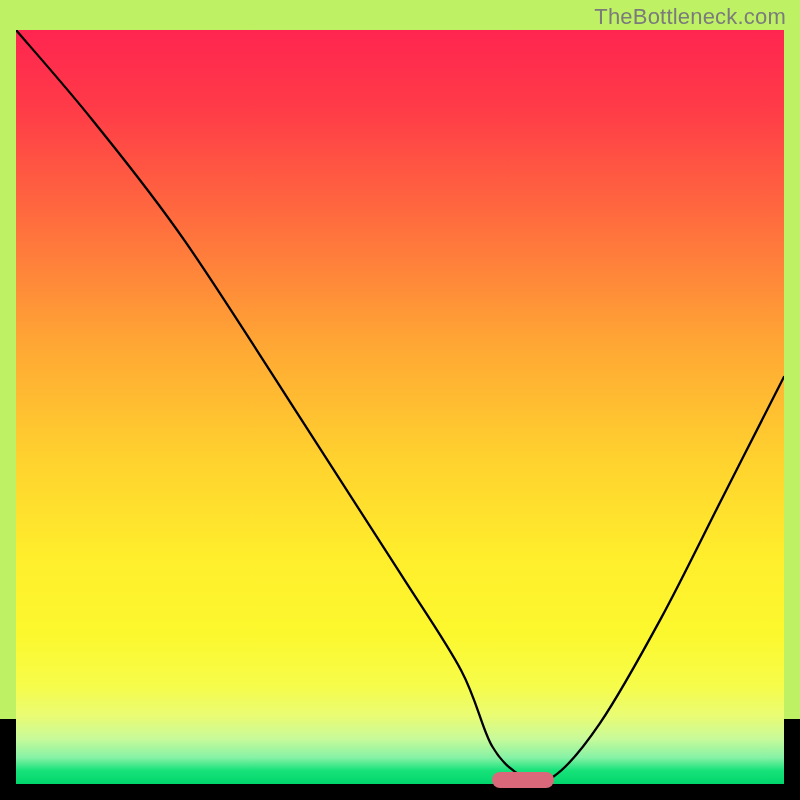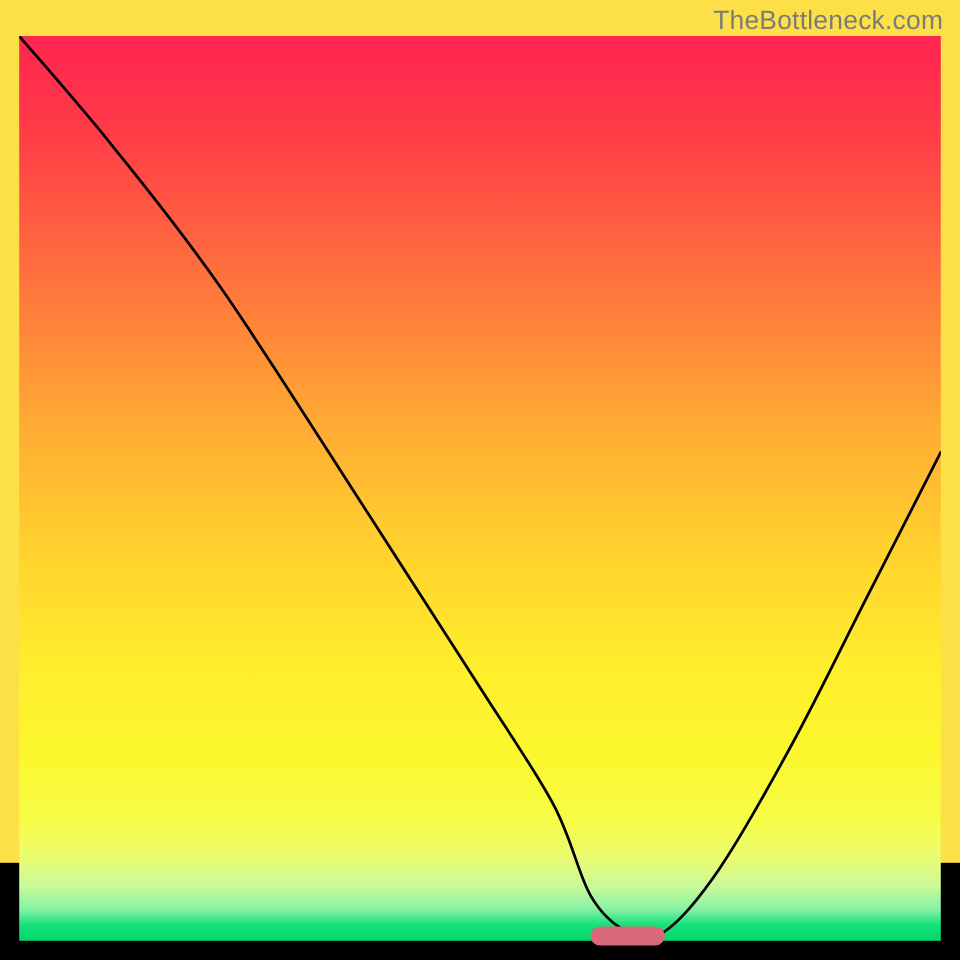--- a/index.html
+++ b/index.html
@@ -1,21 +1,21 @@
 <!DOCTYPE html>
 <html><head>
 <meta charset="utf-8">
 <style>
   * { margin: 0; padding: 0; box-sizing: border-box; }
   html, body { width: 800px; height: 800px; overflow: hidden; background: #000; }
   .frame {
     position: relative;
     width: 800px;
     height: 719px;
-    background: #fde047;
+    background: #bef264;
   }
   .watermark {
     position: absolute;
     top: 4px;
     right: 14px;
     color: #7b7b7b;
     font-family: Arial, Helvetica, sans-serif;
     font-size: 22px;
     font-weight: 400;
     letter-spacing: 0.2px;

